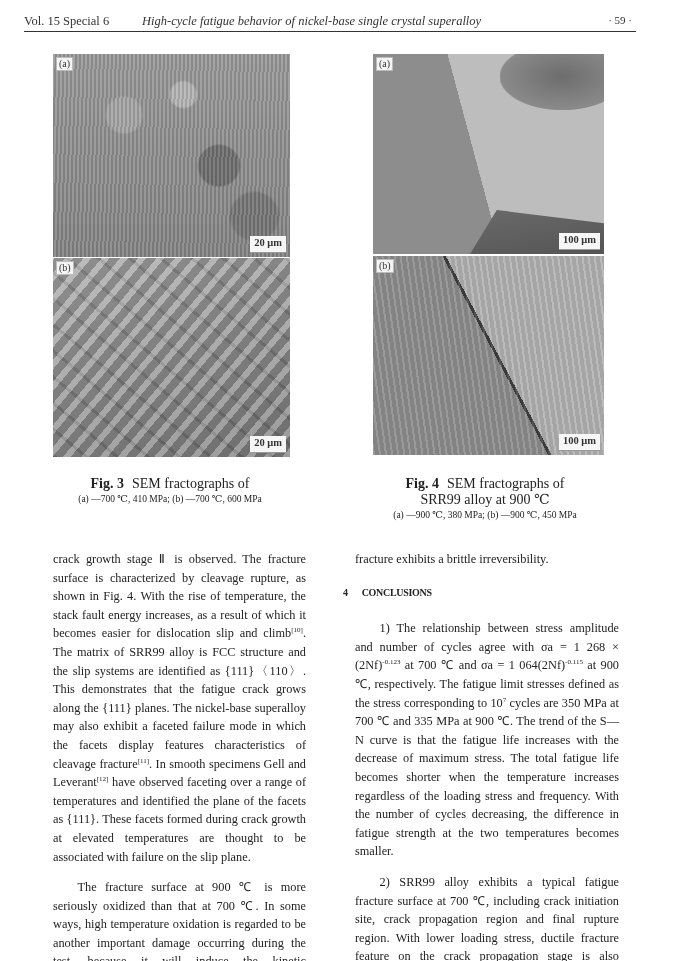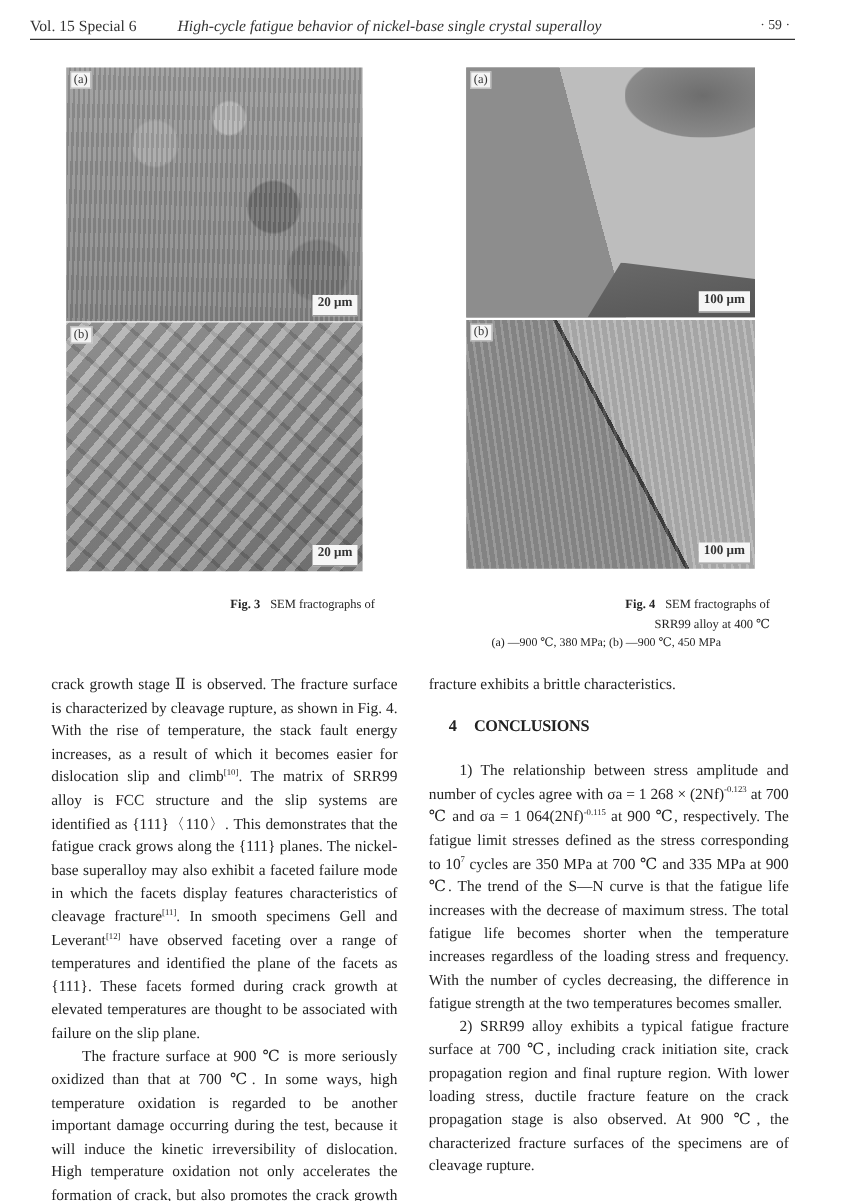--- a/index.html
+++ b/index.html
@@ -63,34 +63,34 @@
   }
   .f4b {
     background:
       repeating-linear-gradient(82deg, rgba(255,255,255,0.10) 0 2px, rgba(0,0,0,0.08) 2px 6px),
       linear-gradient(62deg, #8e8e8e 0 52%, #3f3f3f 52% 53%, #b3b3b3 53% 100%);
   }
 
   .caption {
     position: absolute; text-align: center; color: #222;
   }
-  .cap-title { font-size: 10px; line-height: 16px; text-align: right; }
+  .cap-title { font-size: 14px; line-height: 16px; }
   .cap-title b { font-weight: bold; margin-right: 8px; }
   .cap-sub { font-size: 9.5px; line-height: 13px; margin-top: 1px; }
 
   .col {
     position: absolute; font-size: 12.3px; line-height: 18.6px; text-align: justify;
     color: #222;
   }
-  .col p { margin: 0; }
+  .col p { margin: 12px; font-family: Liberation Serif, serif; }
   .indent { text-indent: 2em; }
   .sup { font-size: 7px; vertical-align: super; line-height: 0; }
   .sec-head {
-    font-family: "Liberation Serif", serif; font-weight: bold; font-size: 13px;
-    margin: 15px 0 17px 16px; letter-spacing: -0.3px;
+    font-family: "Liberation Serif", serif; font-weight: bold; font-size: 10px;
+    margin: 15px 0 17px 0; letter-spacing: -0.3px;
   }
   .sec-head .num { margin-right: 14px; }
 </style>
 </head>
 <body>
 
 <div class="header">
   <span class="hdr-vol">Vol. 15  Special 6</span>
   <span class="hdr-title">High-cycle fatigue behavior of nickel-base single crystal superalloy</span>
   <span class="hdr-page">· 59 ·</span>
@@ -102,44 +102,45 @@
 </div>
 <div class="sem f3b" style="left:53px; top:258px; width:237px; height:199px;">
   <span class="tag">(b)</span>
   <span class="scale">20 μm</span>
 </div>
 
 <div class="caption" style="left:40px; top:476px; width:260px;">
   <div class="cap-title">
     <b>Fig. 3</b><span>SEM fractographs of</span>
   </div>
+  <div class="cap-sub">(a) —700 ℃, 410 MPa; (b) —700 ℃, 600 MPa</div>
 </div>
 
 <div class="sem f4a" style="left:373px; top:54px; width:231px; height:200px;">
   <span class="tag" style="z-index:2">(a)</span>
   <span class="scale" style="z-index:2">100 μm</span>
 </div>
 <div class="sem f4b" style="left:373px; top:256px; width:231px; height:199px;">
   <span class="tag">(b)</span>
   <span class="scale">100 μm</span>
 </div>
 
 <div class="caption" style="left:354px; top:476px; width:262px;">
   <div class="cap-title">
     <b>Fig. 4</b><span>SEM fractographs of</span>
   </div>
-  <div class="cap-title">SRR99 alloy at 400 ℃</div>
+  <div class="cap-title">SRR99 alloy at 900 ℃</div>
   <div class="cap-sub">(a) —900 ℃, 380 MPa; (b) —900 ℃, 450 MPa</div>
 </div>
 
 <div class="col" style="left:41px; top:538px; width:277px;">
   <p><span>crack growth stage Ⅱ is observed. The fracture surface is characterized by cleavage rupture, as shown in Fig. 4. With the rise of temperature, the stack fault energy increases, as a result of which it becomes easier for dislocation slip and climb</span><span class="sup">[10]</span><span>. The matrix of SRR99 alloy is FCC structure and the slip systems are identified as {111}〈110〉. This demonstrates that the fatigue crack grows along the {111} planes. The nickel-base superalloy may also exhibit a faceted failure mode in which the facets display features characteristics of cleavage fracture</span><span class="sup">[11]</span><span>. In smooth specimens Gell and Leverant</span><span class="sup">[12]</span><span> have observed faceting over a range of temperatures and identified the plane of the facets as {111}. These facets formed during crack growth at elevated temperatures are thought to be associated with failure on the slip plane.</span></p>
   <p class="indent"><span>The fracture surface at 900 ℃ is more seriously oxidized than that at 700 ℃. In some ways, high temperature oxidation is regarded to be another important damage occurring during the test, because it will induce the kinetic irreversibility of dislocation. High temperature oxidation not only accelerates the formation of crack, but also promotes the crack growth rate</span></p>
 </div>
 
 <div class="col" style="left:343px; top:538px; width:288px;">
-  <p>fracture exhibits a brittle characteristics.</p>
+  <p>fracture exhibits a brittle irreversibility.</p>
   <div class="sec-head">
     <span class="num">4</span><span>CONCLUSIONS</span>
   </div>
   <p class="indent"><span>1) The relationship between stress amplitude and number of cycles agree with σa = 1 268 × (2Nf)</span><span class="sup">-0.123</span><span> at 700 ℃ and σa = 1 064(2Nf)</span><span class="sup">-0.115</span><span> at 900 ℃, respectively. The fatigue limit stresses defined as the stress corresponding to 10</span><span class="sup">7</span><span> cycles are 350 MPa at 700 ℃ and 335 MPa at 900 ℃. The trend of the S—N curve is that the fatigue life increases with the decrease of maximum stress. The total fatigue life becomes shorter when the temperature increases regardless of the loading stress and frequency. With the number of cycles decreasing, the difference in fatigue strength at the two temperatures becomes smaller.</span></p>
   <p class="indent">2) SRR99 alloy exhibits a typical fatigue fracture surface at 700 ℃, including crack initiation site, crack propagation region and final rupture region. With lower loading stress, ductile fracture feature on the crack propagation stage is also observed. At 900 ℃, the characterized fracture surfaces of the specimens are of cleavage rupture.</p>
 </div>
 
 </body></html>

